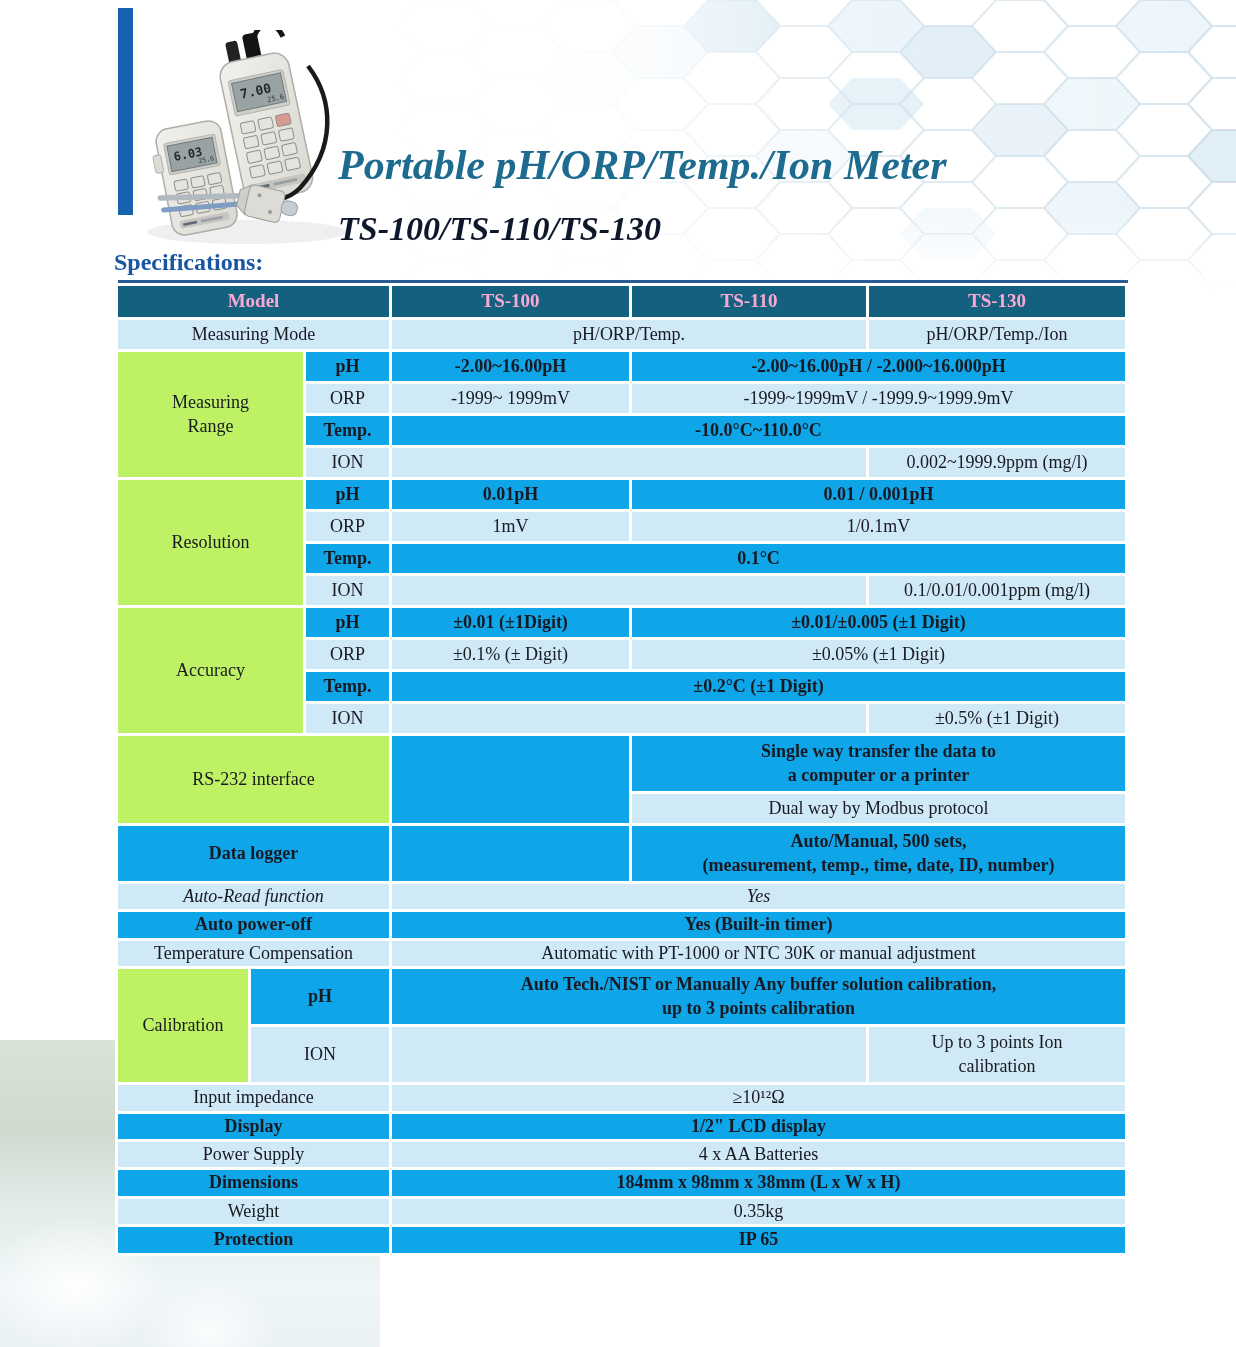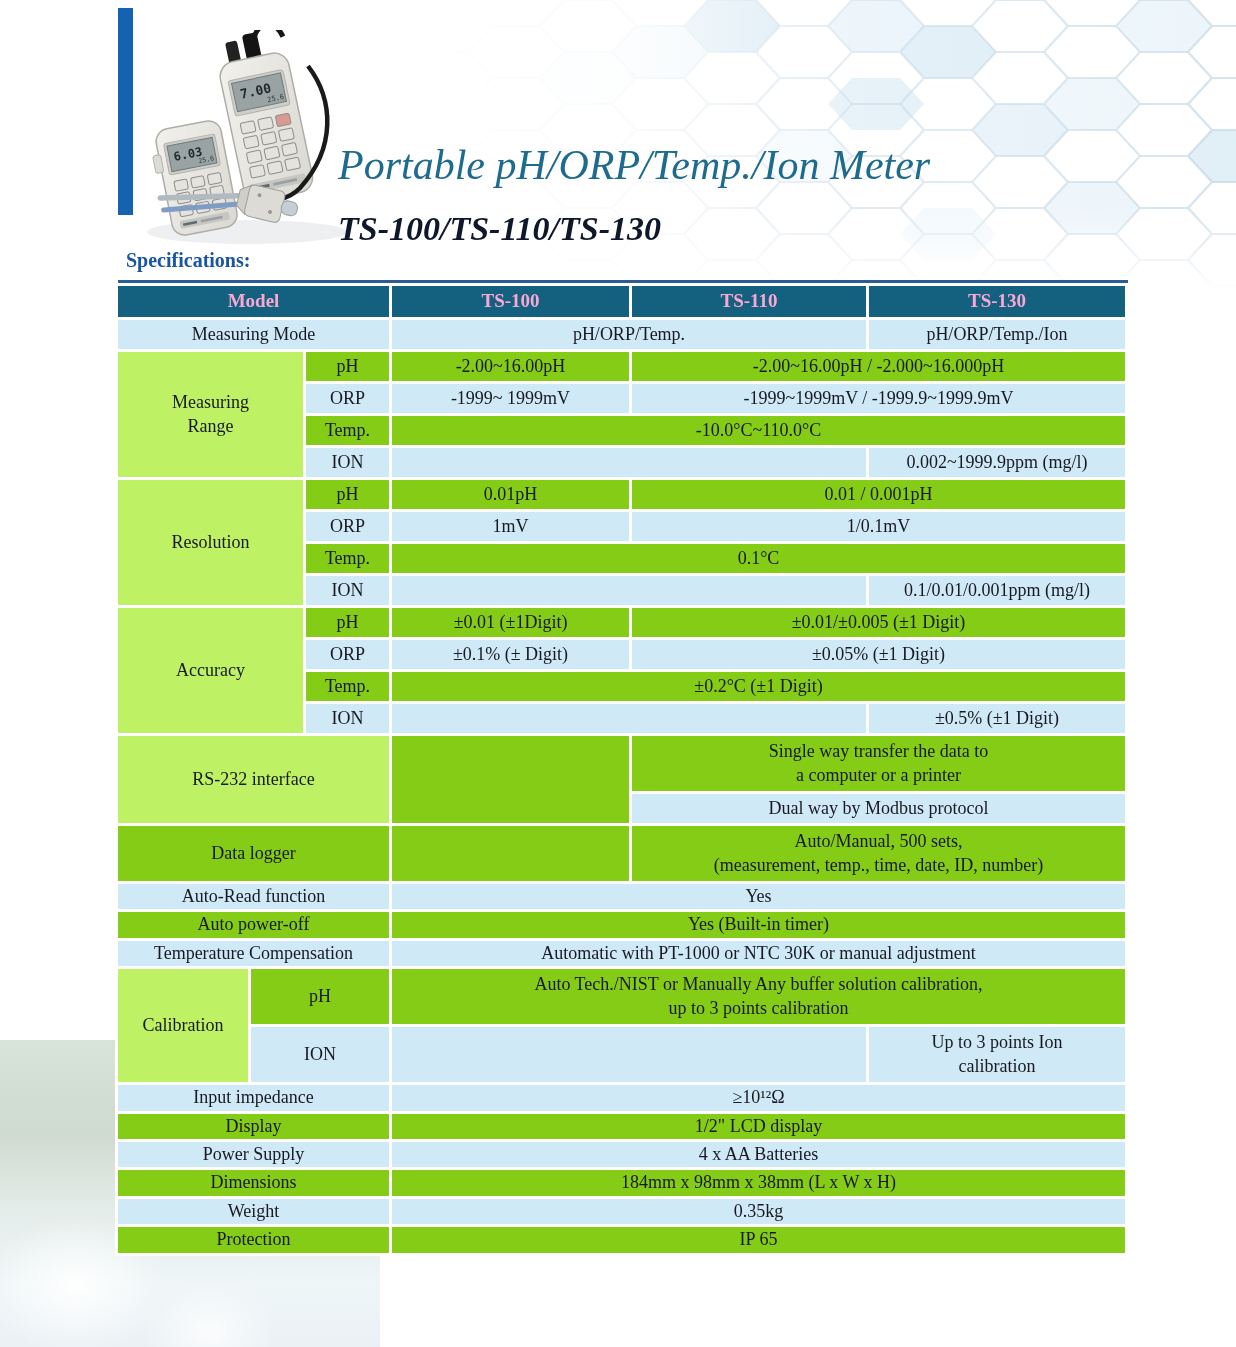--- a/index.html
+++ b/index.html
@@ -7,31 +7,31 @@
     width:1236px;height:1347px;position:relative;overflow:hidden;
     background:#ffffff;
     font-family:"Liberation Serif", serif;
   }
   
   .hex-bg{position:absolute;top:0;right:0;z-index:0;}
   .accent-bar{position:absolute;left:118px;top:8px;width:15px;height:207px;background:#1562b0;z-index:2;}
   .product-photo{position:absolute;left:122px;top:30px;z-index:3;}
   .page-title{
     position:absolute;left:338px;top:114px;z-index:3;
-    font-size:42px;line-height:1.1;font-style:italic;font-weight:normal;color:#1d6b8e;
+    font-size:42px;line-height:1.1;font-style:italic;font-weight:bold;color:#1d6b8e;
     white-space:nowrap;
   }
   .page-subtitle{
     position:absolute;left:338px;top:182px;z-index:3;
     font-size:34px;line-height:1.1;font-style:italic;font-weight:bold;color:#0f172a;
     white-space:nowrap;
   }
   .section-label{
-    position:absolute;left:126px;top:249px;z-index:3;
-    font-size:20px;font-weight:bold;color:#1a55a3;
+    position:absolute;left:114px;top:249px;z-index:3;
+    font-size:24px;font-weight:bold;color:#1a55a3;
   }
   .table-top-rule{position:absolute;left:118px;top:280px;width:1010px;height:3px;background:#2a5d94;z-index:3;}
 
   
   .watermark{
     position:absolute;left:0;top:1040px;width:380px;height:307px;z-index:0;
     background:
       radial-gradient(130px 100px at 20% 80%, rgba(255,255,255,0.95), rgba(255,255,255,0) 70%),
       radial-gradient(90px 70px at 55% 95%, rgba(255,255,255,0.8), rgba(255,255,255,0) 75%),
       linear-gradient(180deg, rgba(158,186,160,0.40) 0%, rgba(130,158,130,0.38) 30%,
@@ -49,21 +49,21 @@
     text-align:center;vertical-align:middle;
     padding:1px 6px;
     font-size:18px;color:#191922;
     white-space:pre-line;line-height:1.3;
     overflow:hidden;
   }
   table.spec th{
     background:#14607f;color:#f9a8d4;font-weight:bold;font-size:19px;white-space:nowrap;
   }
   td.bg-d{background:#cfe9f6;}
-  td.bg-l{background:#84cc16;}
+  td.bg-l{background:#0ea5e9;font-weight:bold;}
   td.bg-g{background:#bef264;}
   td.spread{line-height:2.6;}
 </style>
 </head>
 <body>
 
 <svg class="hex-bg" width="840" height="290" viewBox="0 0 840 290">
   <defs>
     <path id="hx" d="M-48 0 L-24 -26 L24 -26 L48 0 L24 26 L-24 26 Z"></path>
     <pattern id="hexp" width="144" height="52" patternUnits="userSpaceOnUse">
@@ -278,21 +278,21 @@
       </tr>
       <tr style="height: 32px;">
         <td colspan="2" class="bg-d">Dual way by Modbus protocol</td>
       </tr>
       <tr style="height: 58px;">
         <td colspan="3" class="bg-l">Data logger</td>
         <td class="bg-l"></td>
         <td colspan="2" class="bg-l">Auto/Manual, 500 sets,
 (measurement, temp., time, date, ID, number)</td>
       </tr>
-      <tr style="height: 28px;">
+      <tr style="height: 28px; font-style: italic;">
         <td colspan="3" class="bg-d">Auto-Read function</td>
         <td colspan="3" class="bg-d">Yes</td>
       </tr>
       <tr style="height: 28px;">
         <td colspan="3" class="bg-l">Auto power-off</td>
         <td colspan="3" class="bg-l">Yes (Built-in timer)</td>
       </tr>
       <tr style="height: 16px;">
         <td colspan="3" class="bg-d">Temperature Compensation</td>
         <td colspan="3" class="bg-d">Automatic with PT-1000 or NTC 30K or manual adjustment</td>

